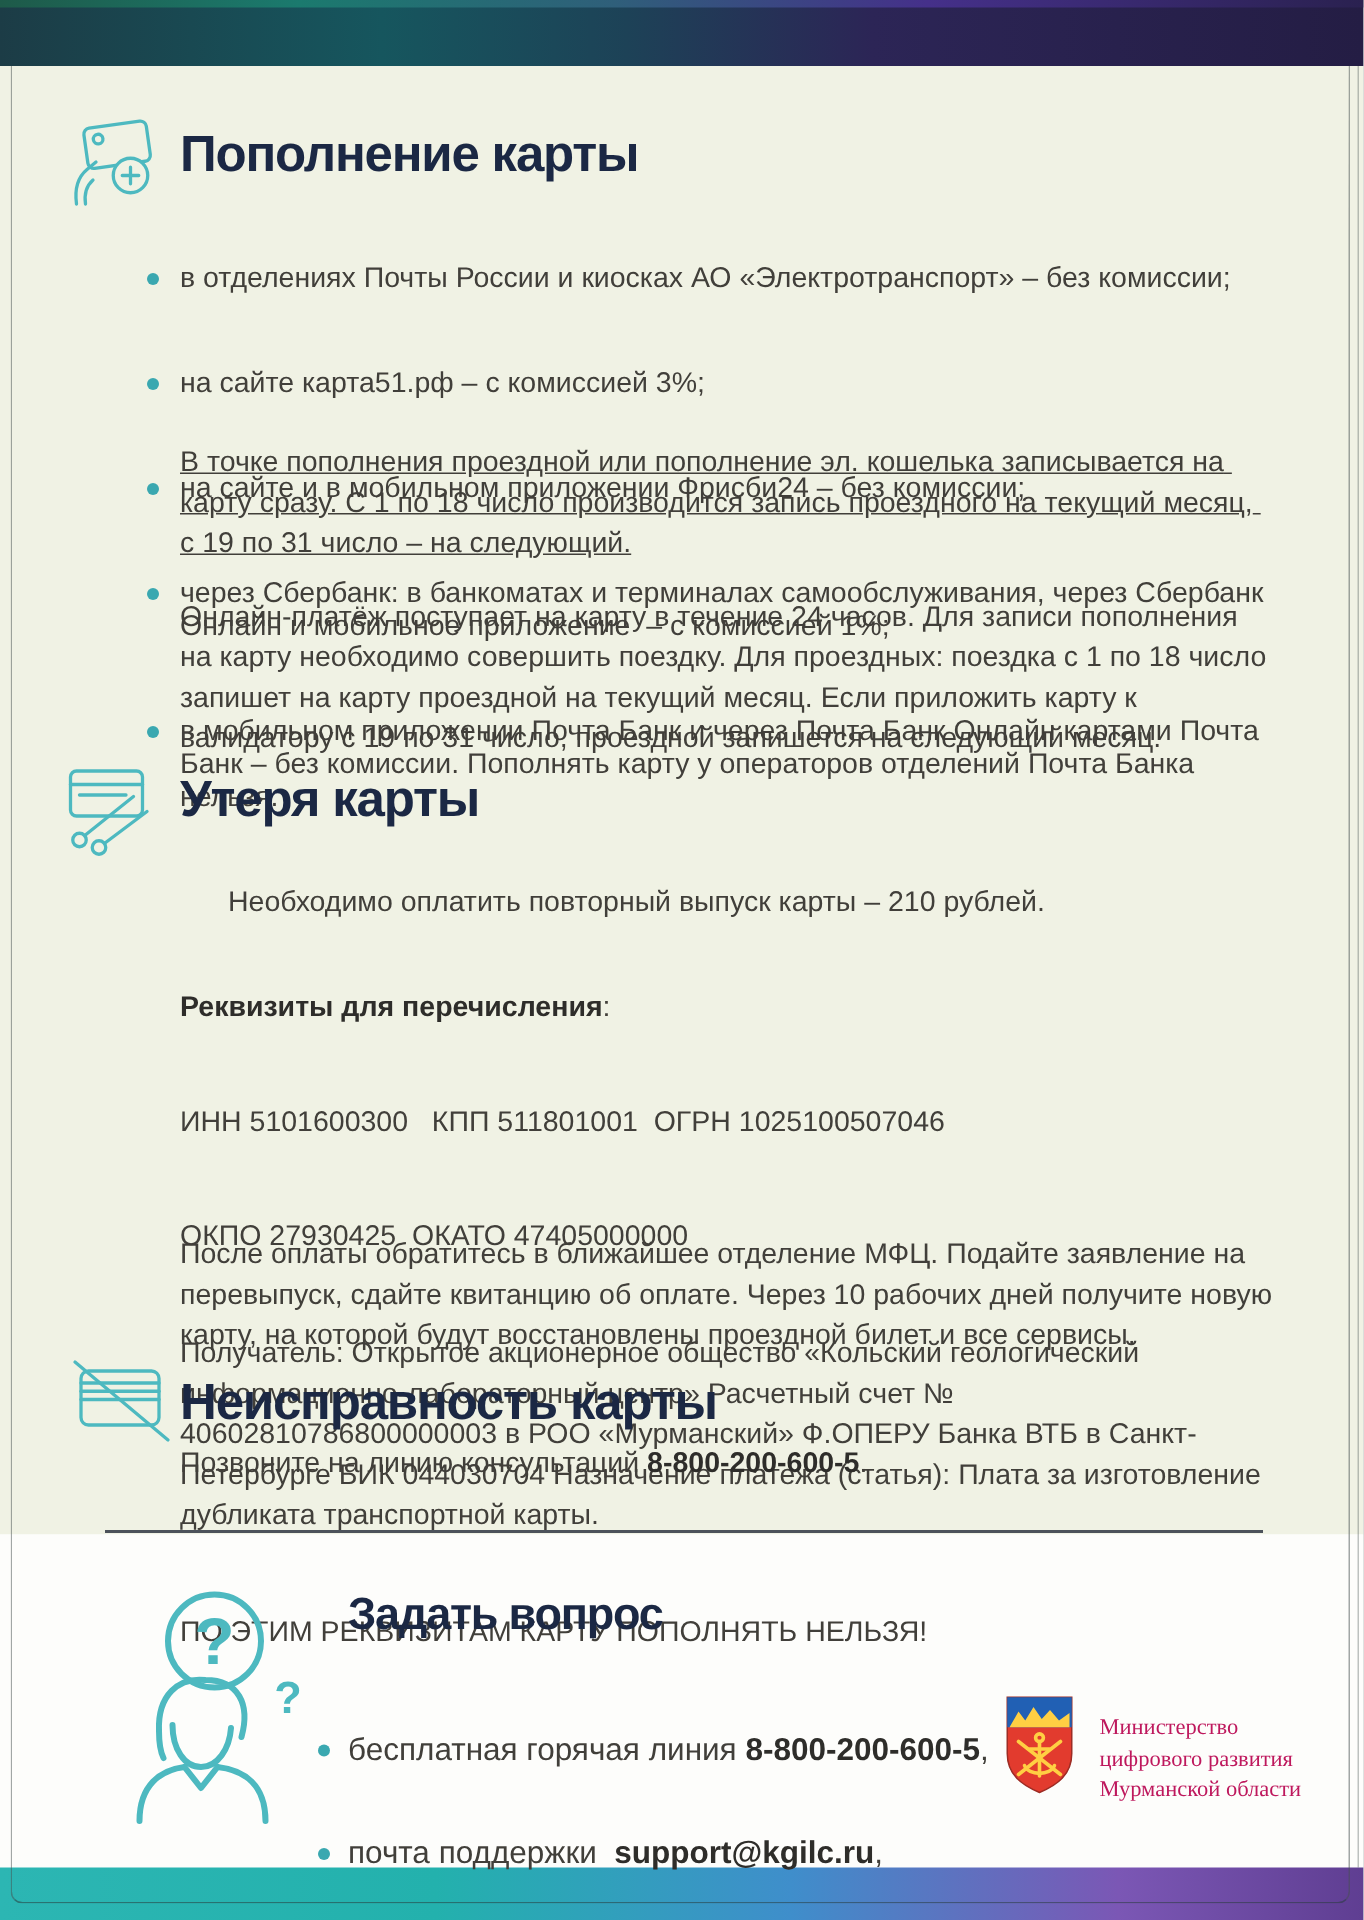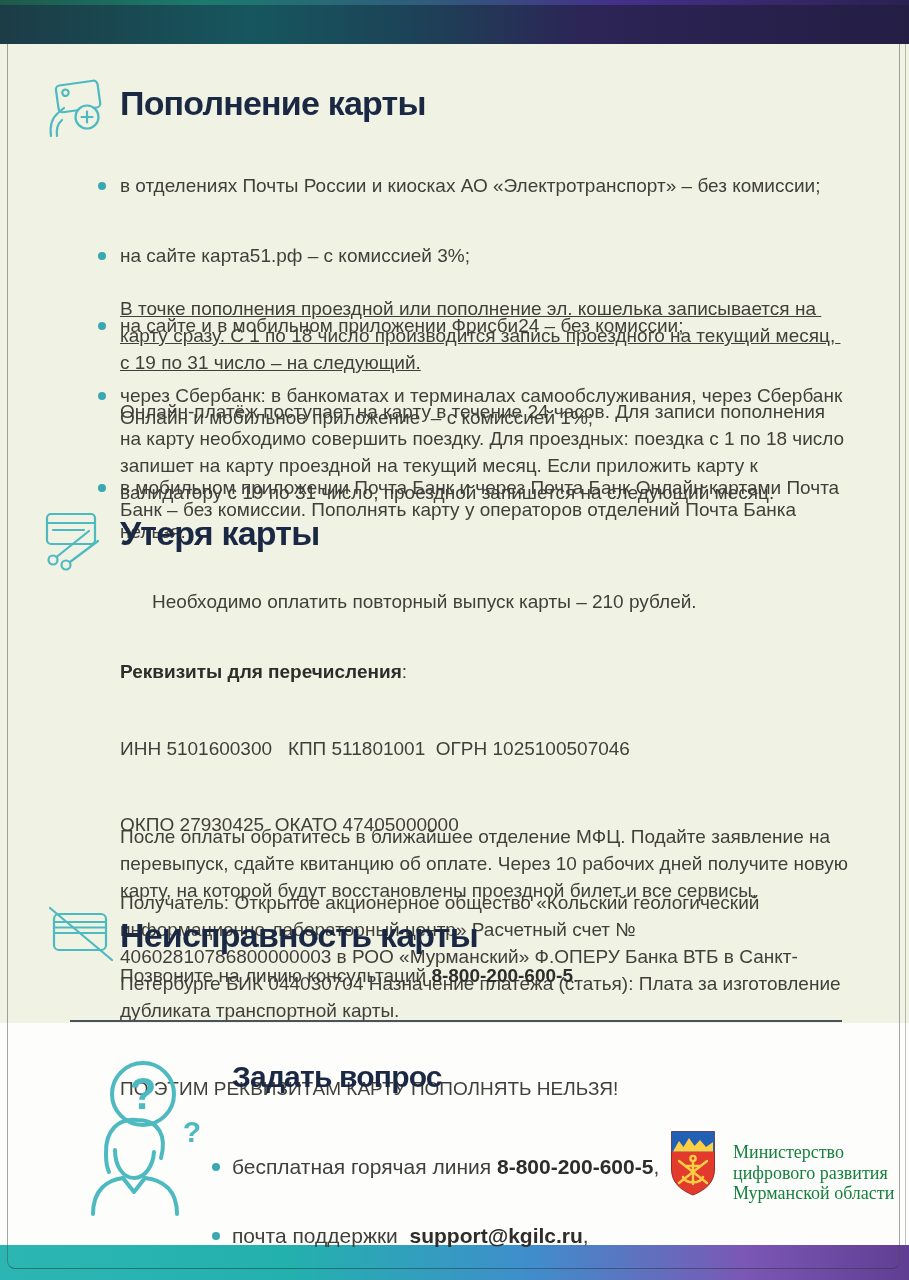--- a/index.html
+++ b/index.html
@@ -37,21 +37,21 @@
 
   .icon-box{position:absolute;}
   .divider{position:absolute;left:70px;top:1020px;width:772px;height:2px;background:#4c525a;}
 
   
   ul.ask{position:absolute;left:212px;top:1110px;margin:0;padding:0;list-style:none;width:560px;}
   ul.ask li{position:relative;padding-left:20px;line-height:25.3px;font-size:21px;color:#413f3a;}
   ul.ask li::before{content:"";position:absolute;left:0;top:9px;width:8px;height:8px;border-radius:50%;background:#3aa8b0;}
 
   .ministry{position:absolute;left:733px;top:1142px;font-family:"Liberation Serif",serif;
-    font-size:18px;line-height:20.5px;color:#15803d;}
+    font-size:15px;line-height:20.5px;color:#be185d;}
 </style>
 </head>
 <body>
 
 <div id="page">
 
   <div class="band-top"></div>
   <div class="content"></div>
   <div class="bottom-area"></div>
   <div class="band-bottom"></div>

